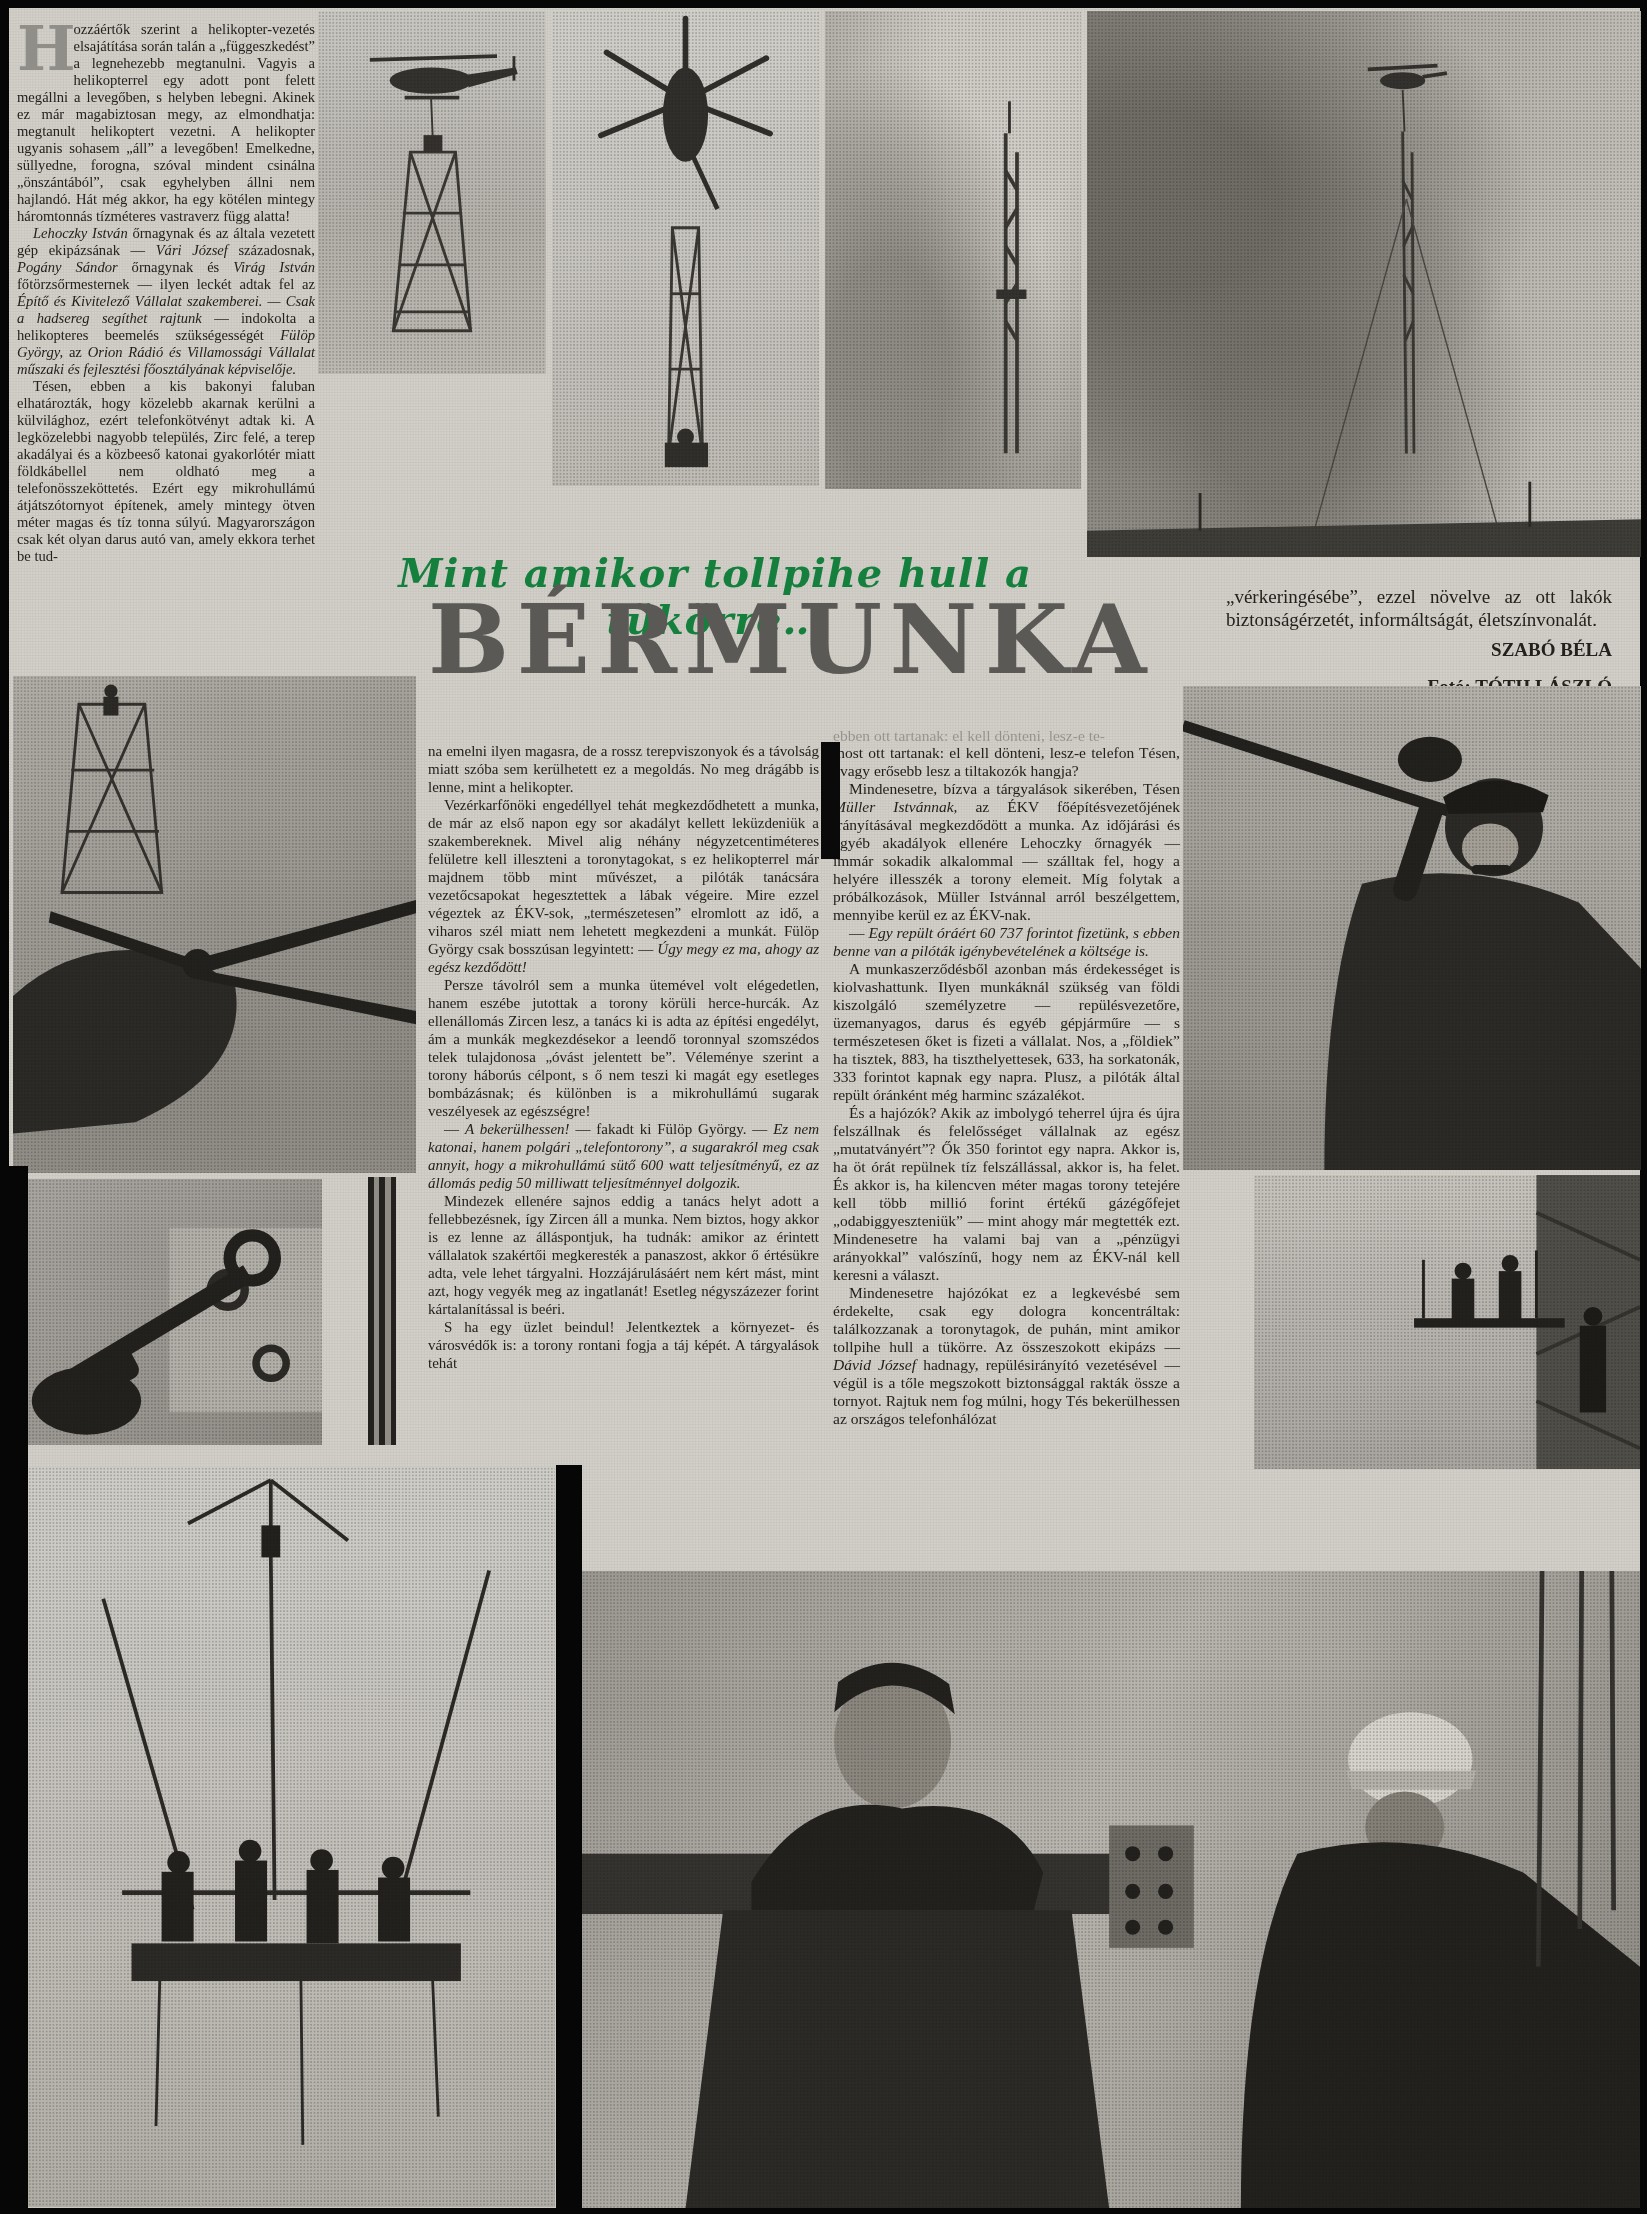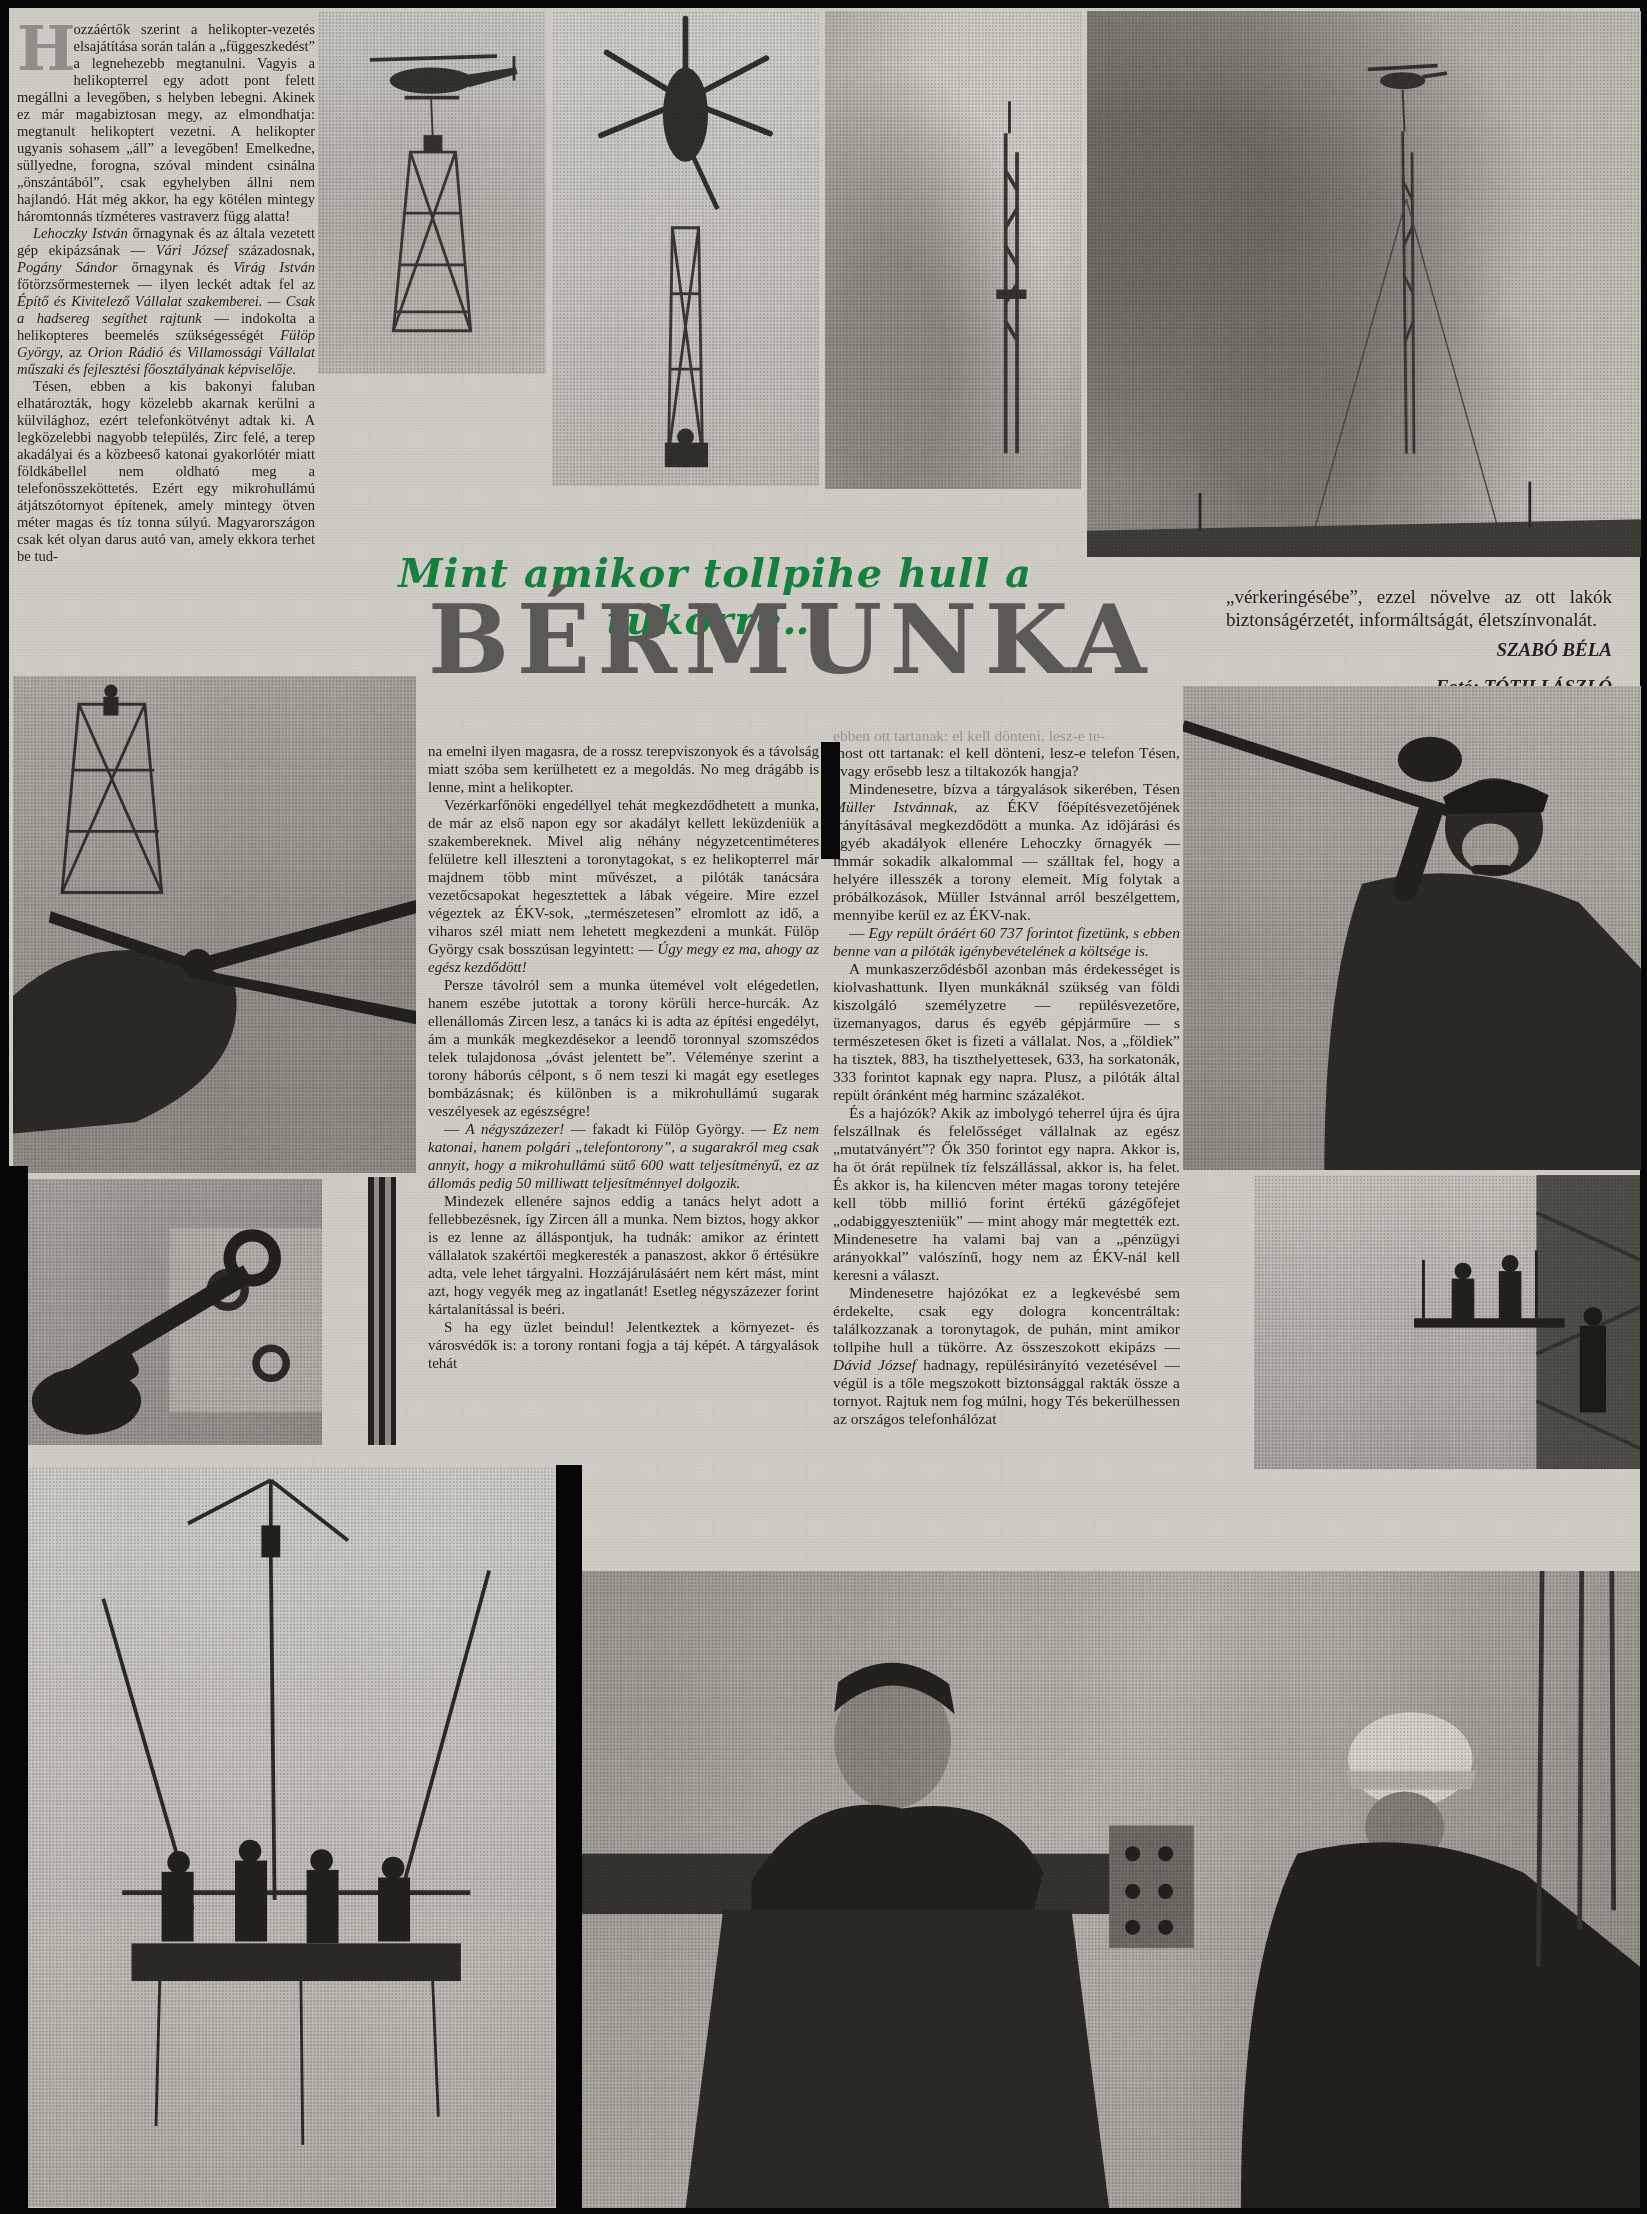--- a/index.html
+++ b/index.html
@@ -21,21 +21,21 @@
               opacity:.32;filter:blur(0.4px);white-space:nowrap;overflow:hidden;}
   
   .kicker{position:absolute;left:348px;top:549px;width:734px;text-align:center;
           font-family:"DejaVu Serif",serif;font-weight:bold;font-style:italic;
           font-size:40px;letter-spacing:0.9px;color:#15803d;}
   .title{position:absolute;left:428px;top:591px;width:659px;text-align:center;
          font-family:"DejaVu Serif",serif;font-weight:bold;font-size:96px;line-height:98px;
          letter-spacing:7.5px;color:#5b5955;}
   
   .byline{position:absolute;left:1226px;top:586px;width:386px;font-size:19px;line-height:22.6px;text-align:justify;}
-  .byline .names{text-align:right;font-weight:bold;font-style:italic;font-size:19px;line-height:21.7px;margin-top:7.5px;}
+  .byline .names{text-align:right;font-weight:bold;font-size:19px;line-height:21.7px;margin-top:7.5px;}
   
   .ph{position:absolute;overflow:hidden;background-color:#b6b3ad;}
   .ph::after{content:"";position:absolute;inset:0;
              background-image:radial-gradient(rgba(18,18,16,.22) 0.9px,transparent 1.2px);
              background-size:3.4px 3.4px;pointer-events:none;}
   .ph svg{position:absolute;inset:0;width:100%;height:100%;}
   .p1{left:318px;top:11.3px;width:228px;height:363px;background:linear-gradient(180deg,#c9c7c2,#b3b0aa 60%,#bcb9b3);}
   .p2{left:552px;top:11.3px;width:267px;height:475px;background:linear-gradient(180deg,#d0cec9,#bebbb5);}
   .p3{left:825px;top:11.3px;width:256px;height:478px;
       background:radial-gradient(ellipse at 25% 75%,#8e8b85 0 22%,transparent 60%),
@@ -192,21 +192,21 @@
       <circle cx="238" cy="84" r="24" fill="none" stroke="#23211e" stroke-width="13"></circle>
       <ellipse cx="62" cy="236" rx="58" ry="36" fill="#23211e"></ellipse>
       <rect x="70" y="186" width="46" height="34" rx="10" fill="#23211e" transform="rotate(-28 93 203)"></rect>
     </svg>
   </div>
 
   <div class="col mid-col">
     <p class="noindent"><span>na emelni ilyen magasra, de a rossz terepviszonyok és a távolság miatt szóba sem kerülhetett ez a megoldás. No meg drágább is lenne, mint a helikopter.</span></p>
     <p><span>Vezérkarfőnöki engedéllyel tehát megkezdődhetett a munka, de már az első napon egy sor akadályt kellett leküzdeniük a szakembereknek. Mivel alig néhány négyzetcentiméteres felületre kell illeszteni a toronytagokat, s ez helikopterrel már majdnem több mint művészet, a pilóták tanácsára vezetőcsapokat hegesztettek a lábak végeire. Mire ezzel végeztek az ÉKV-sok, „természetesen” elromlott az idő, a viharos szél miatt nem lehetett megkezdeni a munkát. Fülöp György csak bosszúsan legyintett: — </span><span class="it">Úgy megy ez ma, ahogy az egész kezdődött!</span></p>
     <p><span>Persze távolról sem a munka ütemével volt elégedetlen, hanem eszébe jutottak a torony körüli herce-hurcák. Az ellenállomás Zircen lesz, a tanács ki is adta az építési engedélyt, ám a munkák megkezdésekor a leendő toronnyal szomszédos telek tulajdonosa „óvást jelentett be”. Véleménye szerint a torony háborús célpont, s ő nem teszi ki magát egy esetleges bombázásnak; és különben is a mikrohullámú sugarak veszélyesek az egészségre!</span></p>
-    <p><span>— </span><span class="it">A négyszázezer!</span><span> — fakadt ki Fülöp György. — </span><span class="it">Ez nem katonai, hanem polgári „telefontorony”, a sugarakról meg csak annyit, hogy a mikrohullámú sütő 600 watt teljesítményű, ez az állomás pedig 50 milliwatt teljesítménnyel dolgozik.</span></p>
+    <p><span>— </span><span class="it">A bekerülhessen!</span><span> — fakadt ki Fülöp György. — </span><span class="it">Ez nem katonai, hanem polgári „telefontorony”, a sugarakról meg csak annyit, hogy a mikrohullámú sütő 600 watt teljesítményű, ez az állomás pedig 50 milliwatt teljesítménnyel dolgozik.</span></p>
     <p><span>Mindezek ellenére sajnos eddig a tanács helyt adott a fellebbezésnek, így Zircen áll a munka. Nem biztos, hogy akkor is ez lenne az álláspontjuk, ha tudnák: amikor az érintett vállalatok szakértői megkeresték a panaszost, akkor ő értésükre adta, vele lehet tárgyalni. Hozzájárulásáért nem kért mást, mint azt, hogy vegyék meg az ingatlanát! Esetleg négyszázezer forint kártalanítással is beéri.</span></p>
     <p><span>S ha egy üzlet beindul! Jelentkeztek a környezet- és városvédők is: a torony rontani fogja a táj képét. A tárgyalások tehát</span></p>
   </div>
 
   <div class="ghost-line">ebben ott tartanak: el kell dönteni, lesz-e te-</div>
 
   <div class="col right-col">
     <p class="noindent"><span>most ott tartanak: el kell dönteni, lesz-e telefon Tésen, avagy erősebb lesz a tiltakozók hangja?</span></p>
     <p><span>Mindenesetre, bízva a tárgyalások sikerében, Tésen </span><span class="it">Müller Istvánnak,</span><span> az ÉKV főépítésvezetőjének irányításával megkezdődött a munka. Az időjárási és egyéb akadályok ellenére Lehoczky őrnagyék — immár sokadik alkalommal — szálltak fel, hogy a helyére illesszék a torony elemeit. Míg folytak a próbálkozások, Müller Istvánnal arról beszélgettem, mennyibe kerül ez az ÉKV-nak.</span></p>
     <p><span>— </span><span class="it">Egy repült óráért 60 737 forintot fizetünk, s ebben benne van a pilóták igénybevételének a költsége is.</span></p>

